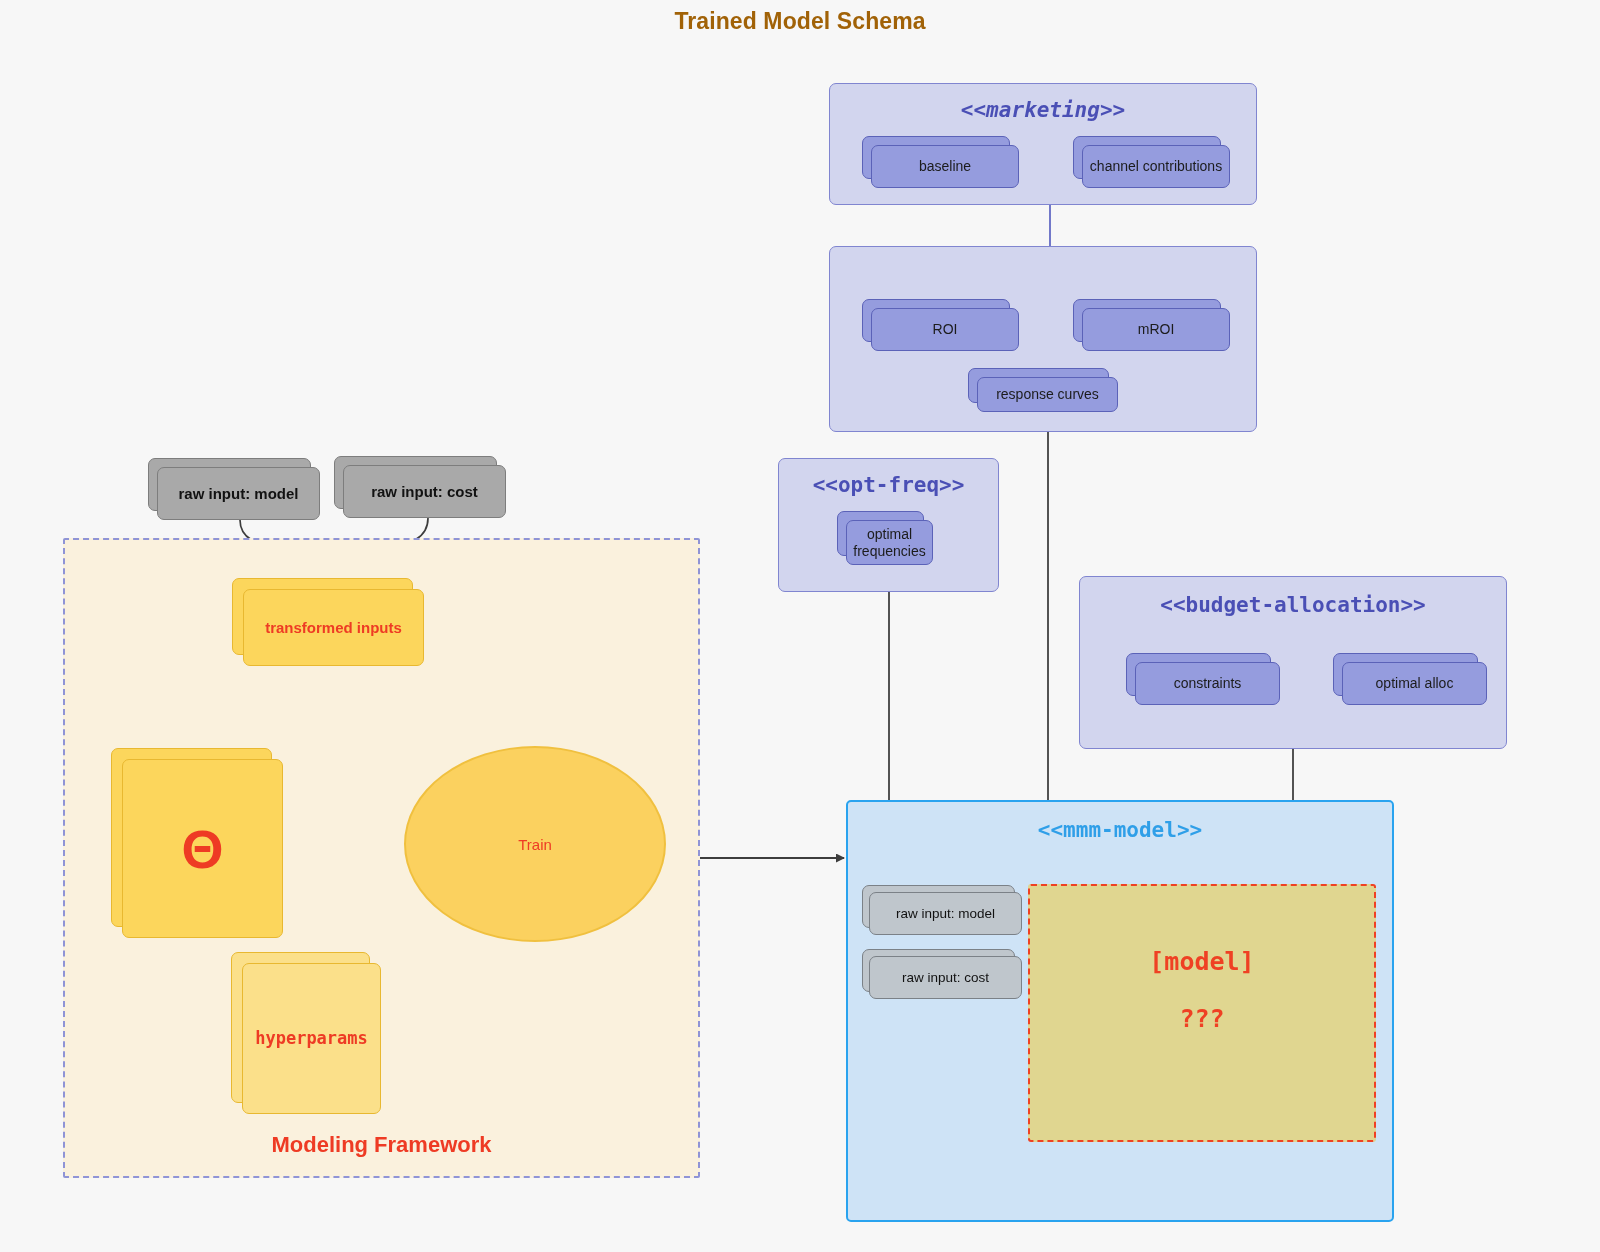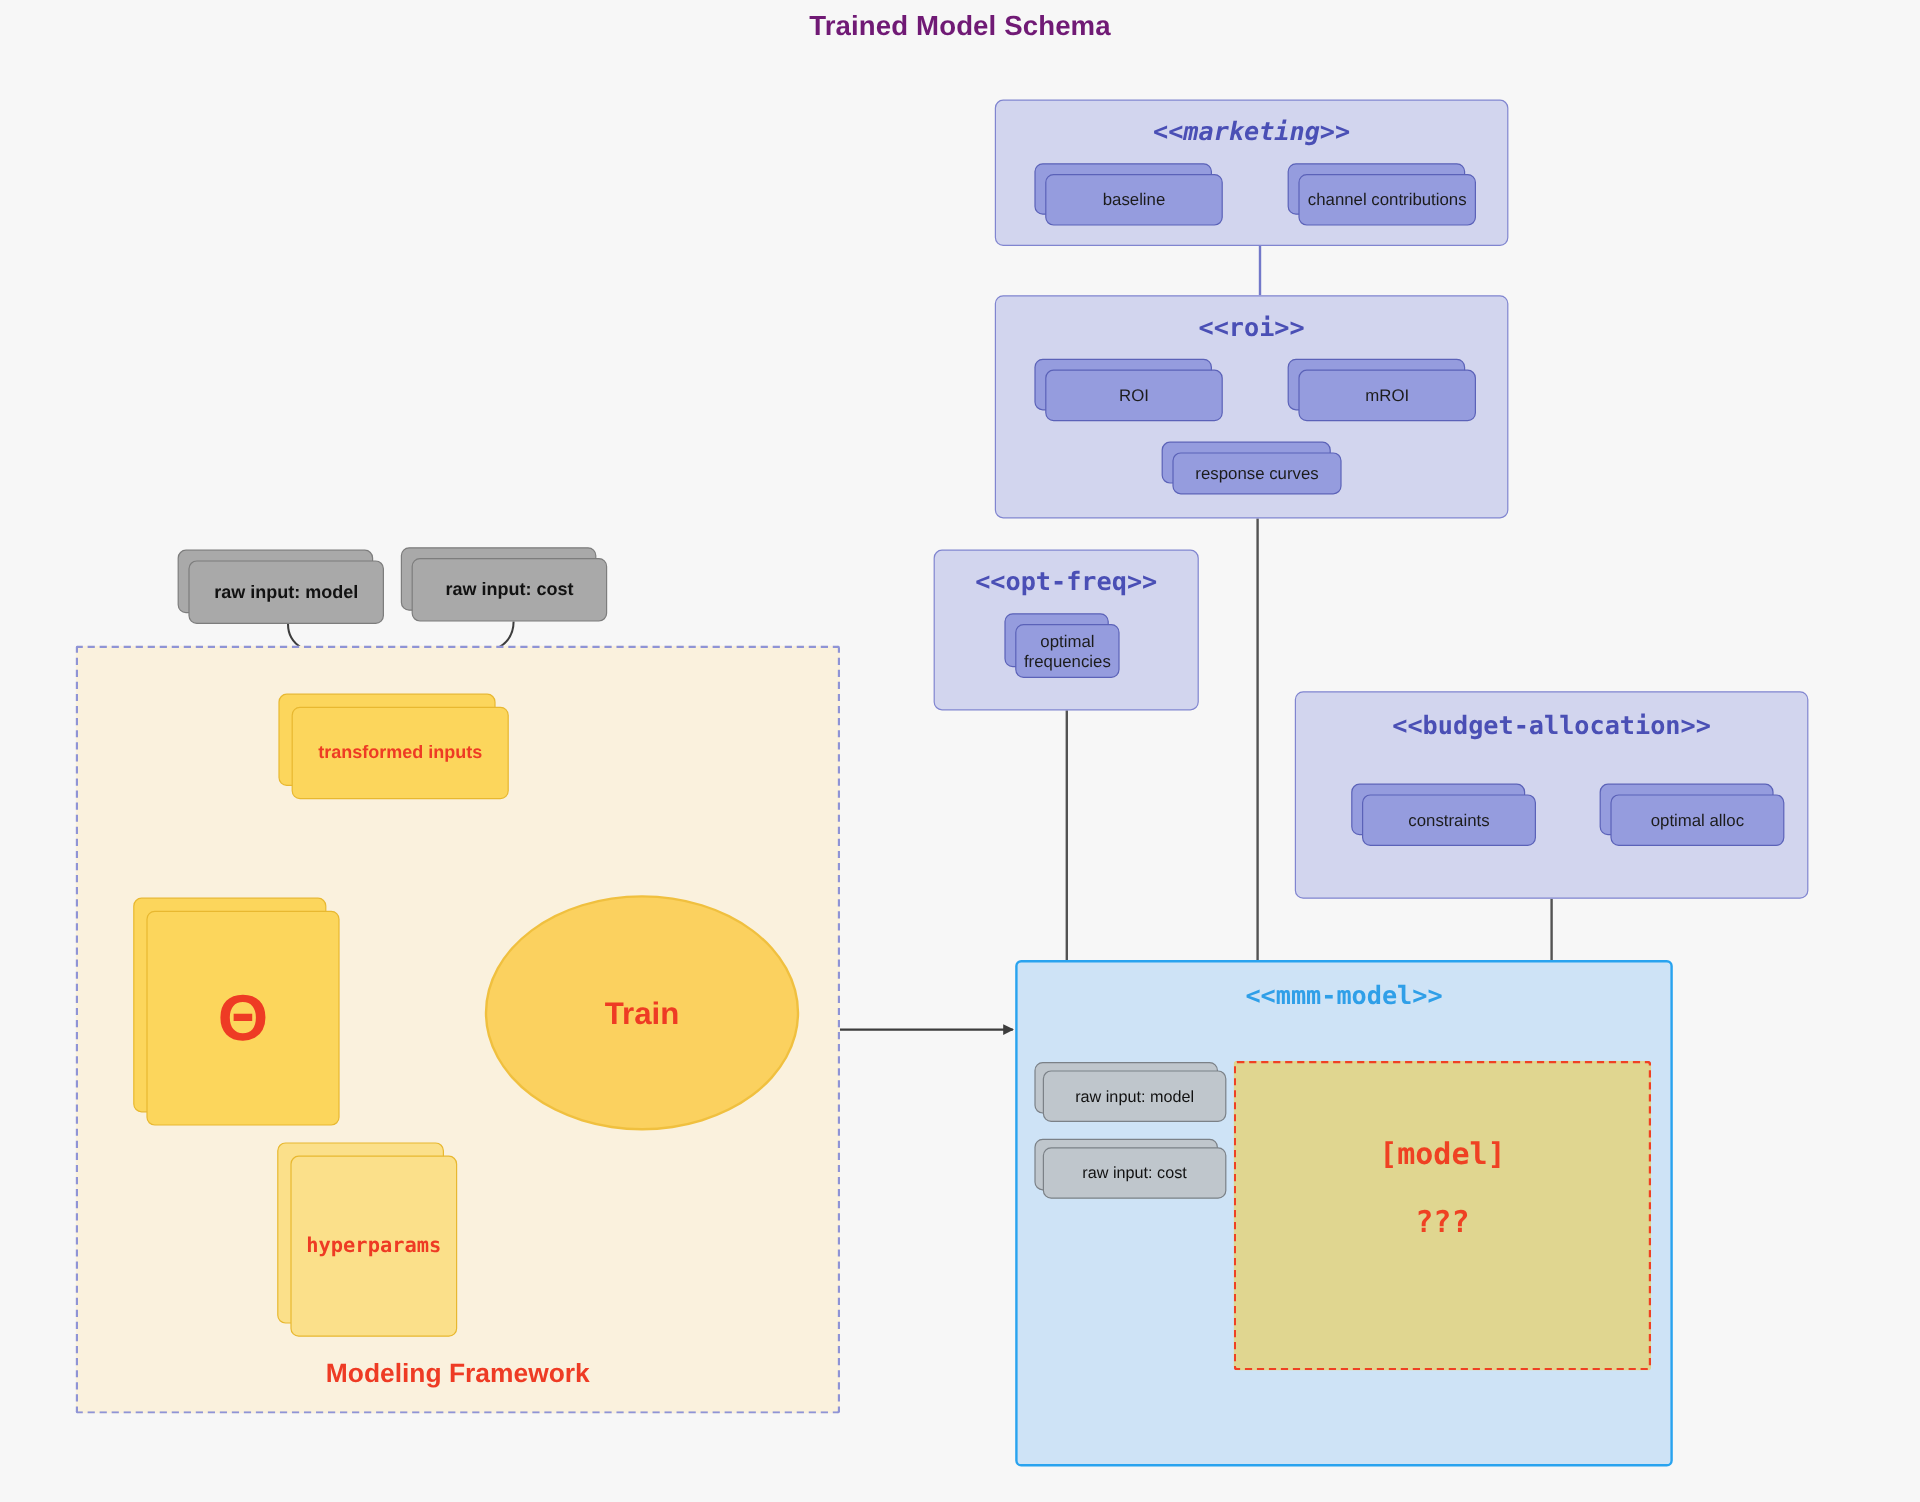--- a/index.html
+++ b/index.html
@@ -21,21 +21,21 @@
   }
 
   
   #page-title {
     position: absolute;
     left: 0; right: 0;
     top: 8px;
     text-align: center;
     font-size: 23px;
     font-weight: bold;
-    color: #701a75;
+    color: #a16207;
     letter-spacing: .1px;
   }
 
   
   #edges {
     position: absolute;
     left: 0; top: 0;
     width: 1600px; height: 1252px;
     pointer-events: none;
   }
@@ -160,22 +160,22 @@
   
   #train-ellipse {
     position: absolute;
     background: #fbd15f;
     border: 2px solid #f0c03f;
     border-radius: 50%;
     display: flex;
     align-items: center;
     justify-content: center;
     color: #ee3b24;
-    font-size: 26px;
-    font-weight: bold;
+    font-size: 15px;
+    font-weight: normal;
     box-sizing: border-box;
   }
 
   
   #theta-glyph {
     color: #ee3b24;
     font-size: 54px;
     font-weight: bold;
     line-height: 1;
   }
@@ -276,21 +276,20 @@
       <div class="back"></div>
       <div class="front">baseline</div>
     </div>
     <div class="card purple" style="left:243px; top:52px; width:157px; height:52px;">
       <div class="back"></div>
       <div class="front">channel contributions</div>
     </div>
   </div>
 
   <div class="pkg" id="pkg-roi" style="left:829px; top:246px; width:428px; height:186px;">
-    <div class="pkg-title" style="top:14px; font-size:21px;">&lt;&lt;roi&gt;&gt;</div>
     <div class="card purple" style="left:32px; top:52px; width:157px; height:52px;">
       <div class="back"></div>
       <div class="front">ROI</div>
     </div>
     <div class="card purple" style="left:243px; top:52px; width:157px; height:52px;">
       <div class="back"></div>
       <div class="front">mROI</div>
     </div>
     <div class="card purple" style="left:138px; top:121px; width:150px; height:44px;">
       <div class="back"></div>

